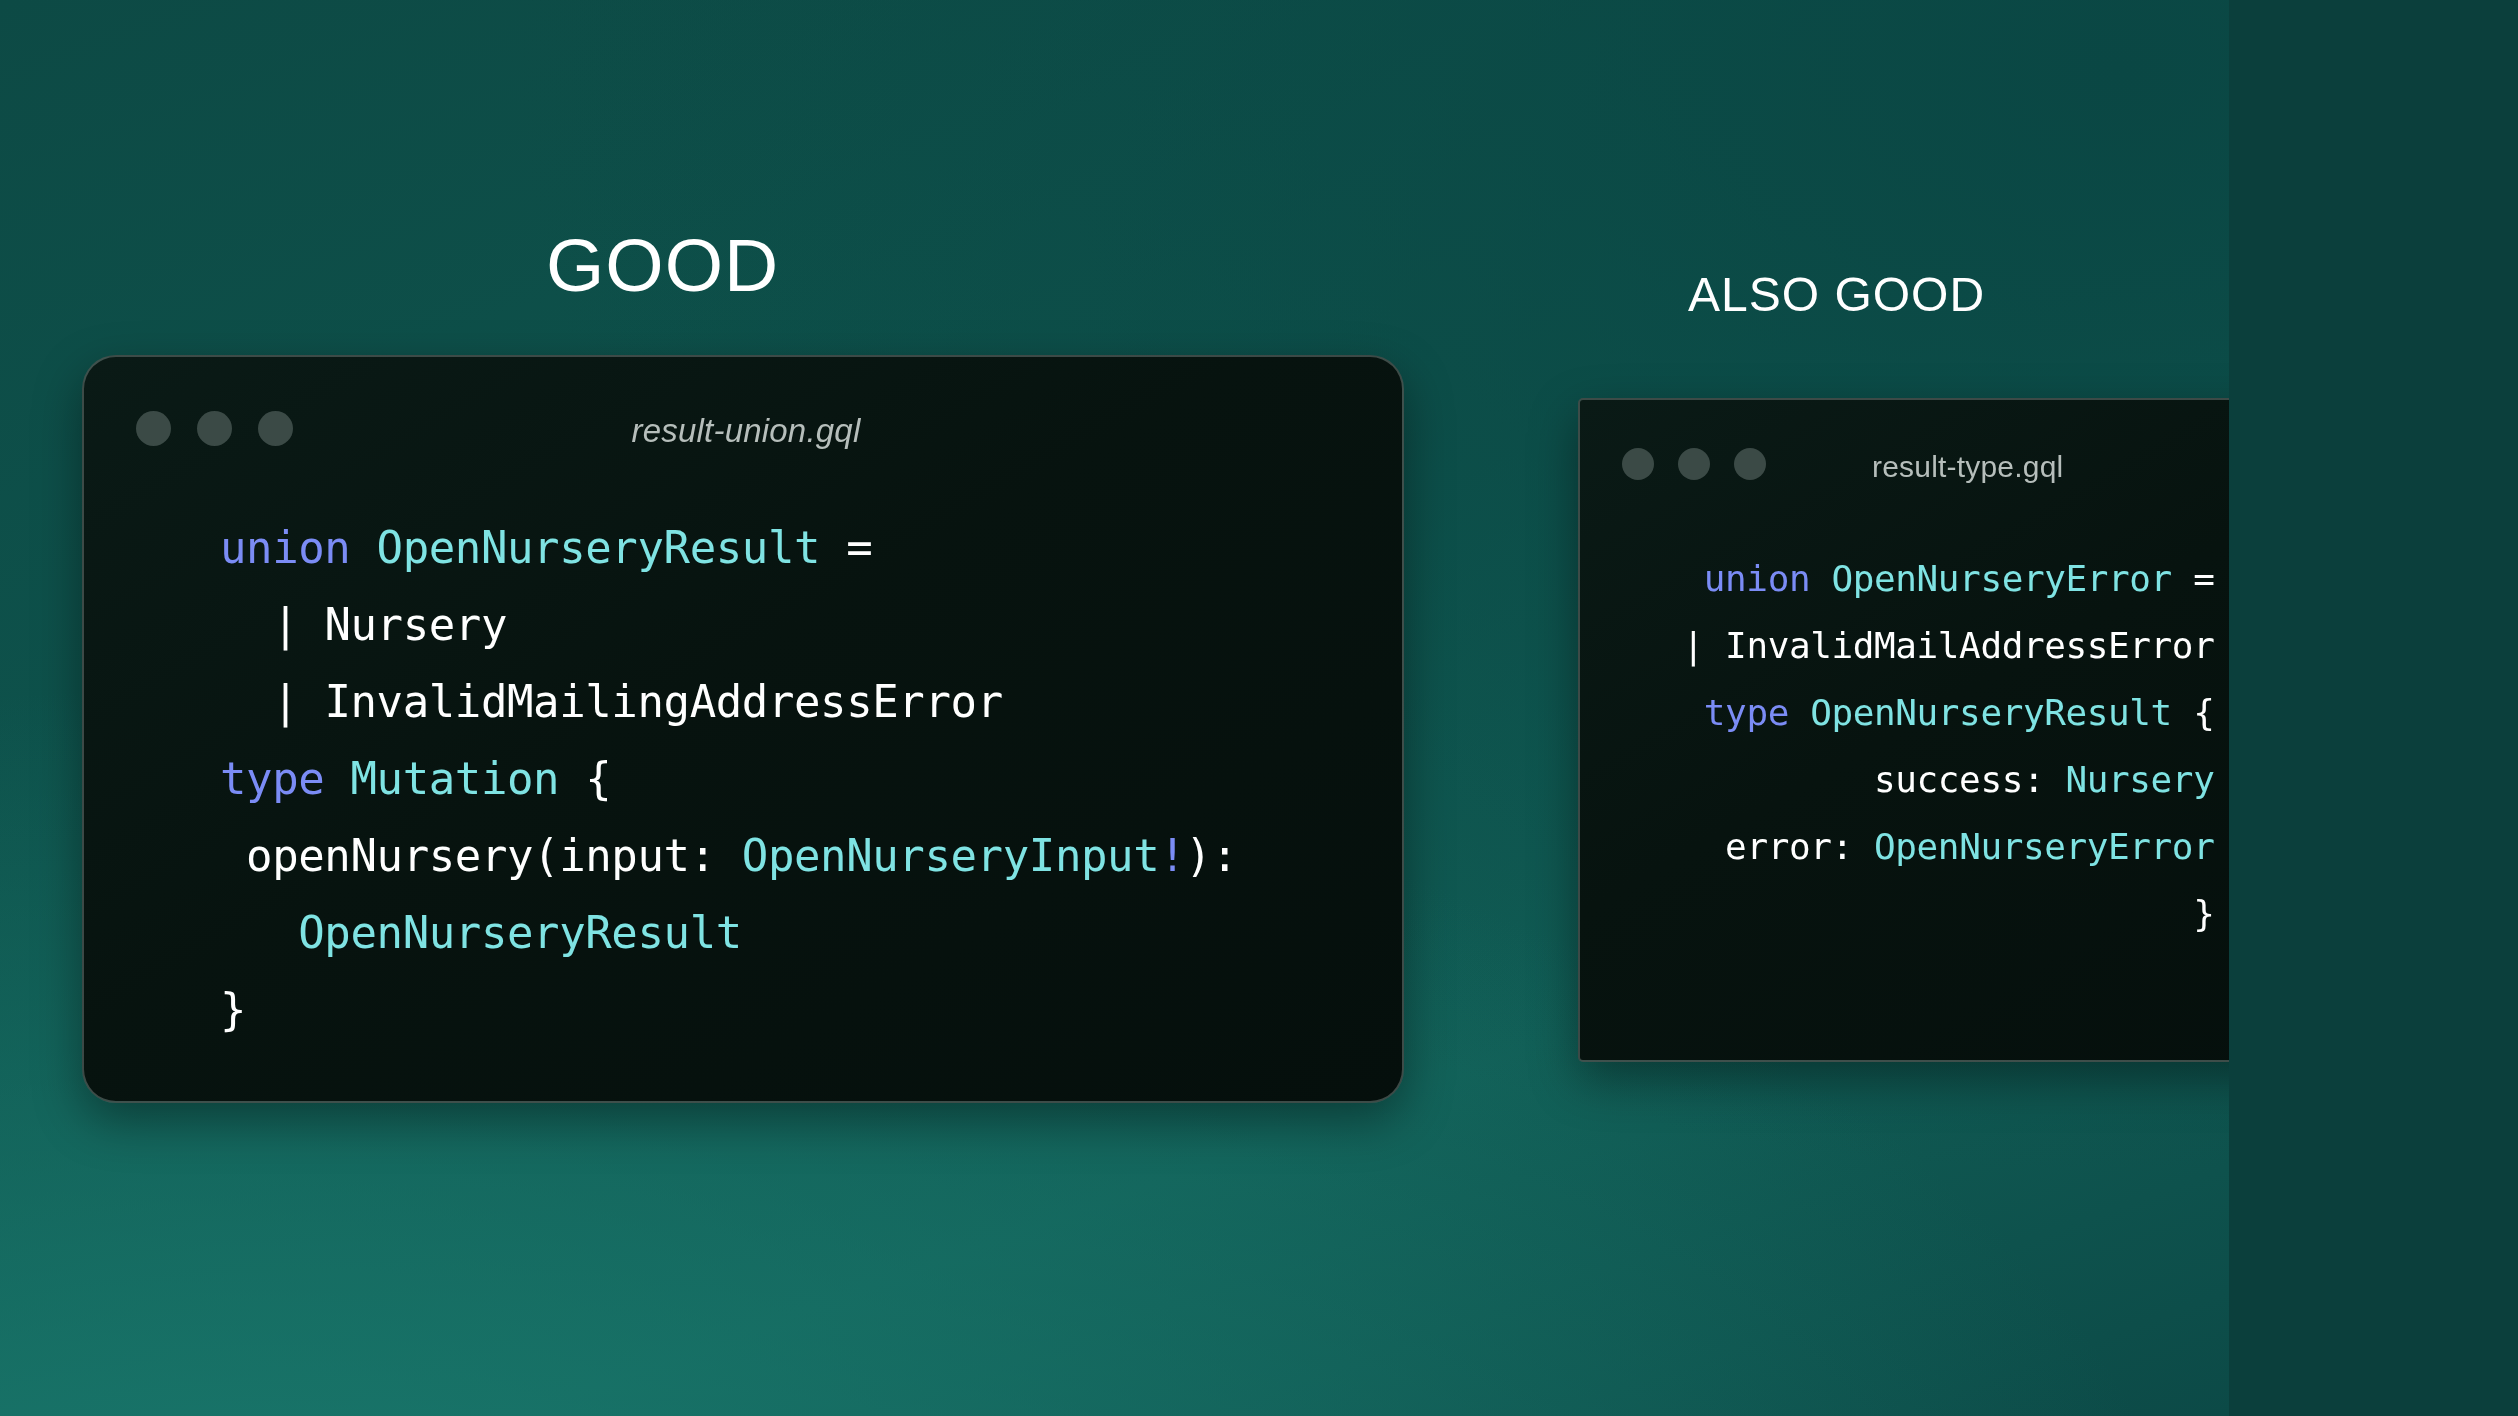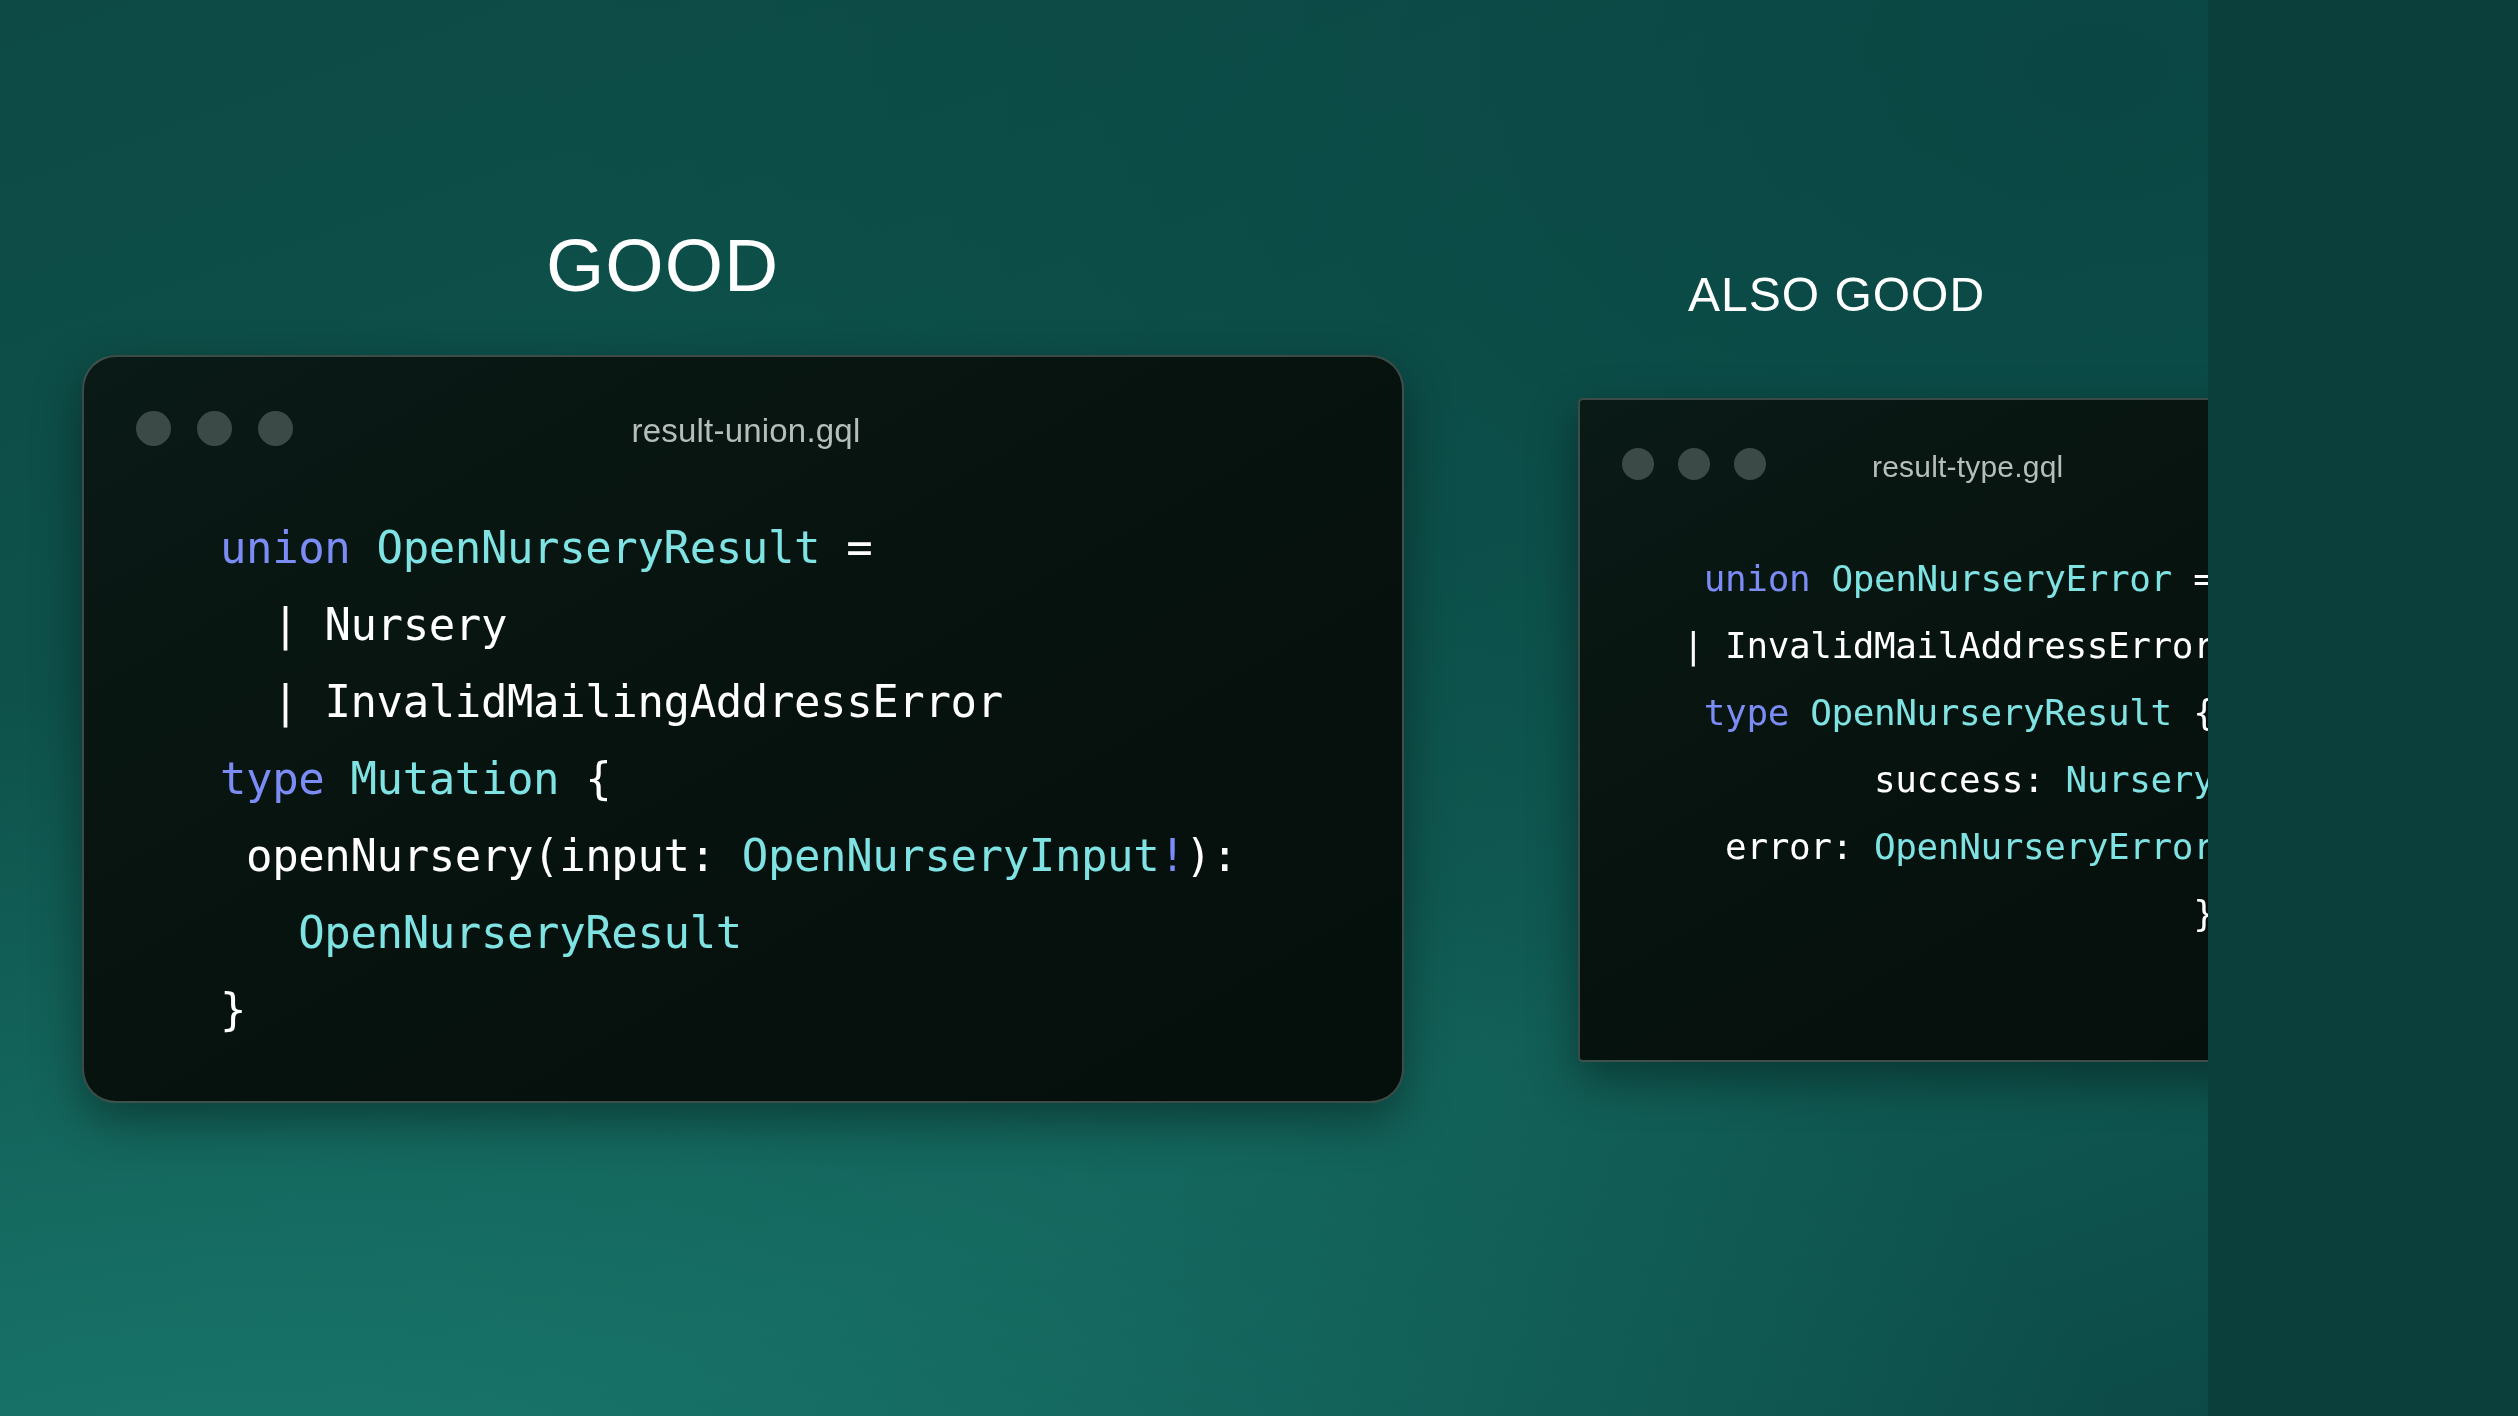--- a/index.html
+++ b/index.html
@@ -11,20 +11,21 @@
   #stage {
     position: relative;
     width: 2208px;
     height: 1416px;
     overflow: hidden;
     font-family: "Liberation Sans", sans-serif;
     background:
       radial-gradient(ellipse 150% 120% at 12% 118%, #1a7a6e 0%, rgba(26,122,110,0) 58%),
       radial-gradient(ellipse 120% 130% at 95% 5%, #0a4744 0%, rgba(10,71,68,0) 60%),
       linear-gradient(160deg, #0d4a45 0%, #0e544d 45%, #115e56 72%, #0c4a47 100%);
+    padding-left: 21px;
   }
 
   
   .heading {
     position: absolute;
     color: #ffffff;
     font-family: "Liberation Sans", sans-serif;
     font-weight: 300;
     letter-spacing: 1px;
     white-space: nowrap;
@@ -91,21 +92,21 @@
 
   .filename {
     position: absolute;
     color: #b6bebb;
     font-family: "Liberation Sans", sans-serif;
     font-size: 33px;
     font-weight: 400;
     letter-spacing: 0.2px;
     white-space: nowrap;
   }
-  #window-result-union .filename { left: 6px; right: 0; top: 55px; text-align: center; }
+  #window-result-union .filename { left: 6px; right: 0; top: 55px; text-align: center; font-style: italic; }
   #window-result-type .filename { left: 292px; top: 50px; font-size: 30px; }
 
   
   .code {
     font-family: "DejaVu Sans Mono", "Liberation Mono", monospace;
     white-space: pre;
     color: #ffffff;
   }
   #window-result-union .code {
     position: absolute;

